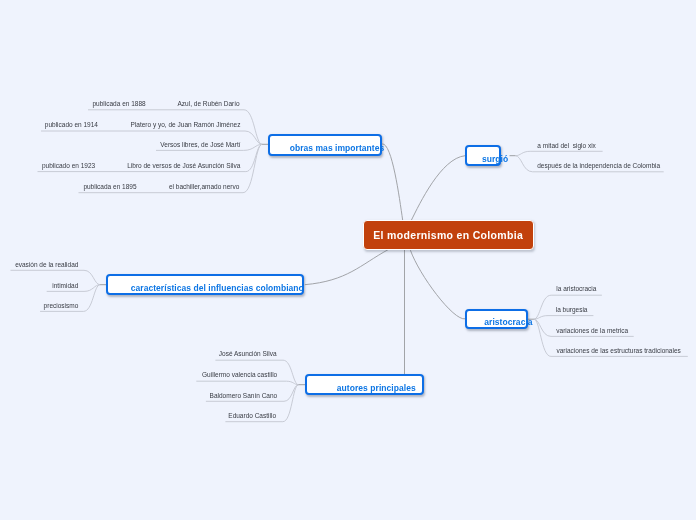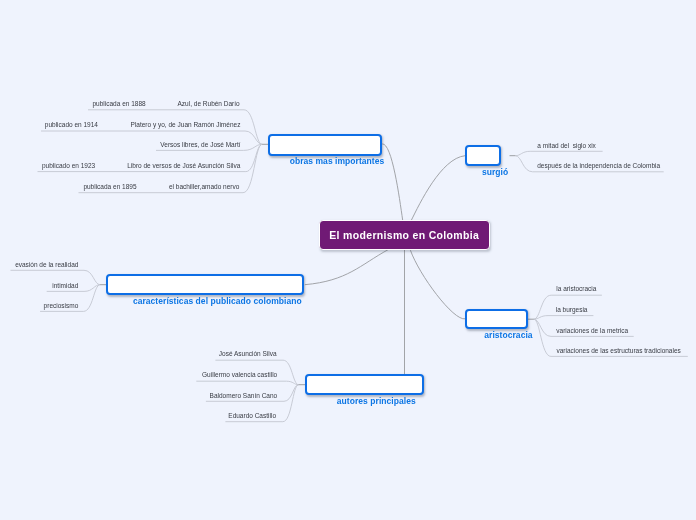--- a/index.html
+++ b/index.html
@@ -1,27 +1,27 @@
 <!DOCTYPE html>
 <html><head>
 <meta charset="utf-8">
 <title>El modernismo en Colombia</title>
 <style>
   html,body{margin:0;padding:0;}
   body{width:696px;height:520px;background:#eff3fd;font-family:"Liberation Sans",sans-serif;overflow:hidden;}
   #canvas{position:relative;width:696px;height:520px;}
   svg#links{position:absolute;left:0;top:0;width:696px;height:520px;}
   .node{position:absolute;box-sizing:border-box;white-space:nowrap;}
-  .root-node{background:#701a75;border:1.6px solid #ffffff;border-radius:4px;color:#fff;font-weight:bold;font-size:10.5px;
+  .root-node{background:#c2410c;border:1.6px solid #ffffff;border-radius:4px;color:#fff;font-weight:bold;font-size:10.5px;
     letter-spacing:.32px;display:flex;align-items:center;justify-content:center;
-    box-shadow:1px 1.5px 2.2px rgba(50,60,80,.26);transform:translateZ(0);}
+    box-shadow:1px 1.5px 2.2px rgba(50,60,80,.26);transform:translateZ(0);margin-left:44px;}
   .main-node{background:#fff;border:2px solid #0d6ee6;border-radius:4px;color:#0d76e4;font-weight:bold;font-size:8.5px;
     letter-spacing:.05px;display:flex;align-items:center;justify-content:center;
     box-shadow:1px 1.5px 2.2px rgba(50,60,80,.34);transform:translateZ(0);}
-  .main-node > span{display:block;position:relative;top:16px;padding-left:24px;}
+  .main-node > span{display:block;position:relative;top:3px;padding-left:24px;}
   .root-node > span{display:block;position:relative;top:0.3px;}
   .leaf{position:absolute;font-size:6.5px;color:#373a42;white-space:pre;line-height:1;transform:translateZ(0);}
 </style>
 </head>
 <body>
 
 <div id="canvas">
   <svg id="links" viewBox="0 0 696 520">
       <path d="M 88 109.8 L 244 109.8 C 254.49800000000002 109.8, 255.222 144.3, 262.1 144.3" fill="none" stroke="#c3c6d0" stroke-width="0.9"></path>
       <path d="M 41 131 L 245 131 C 254.918 131, 255.602 144.3, 262.1 144.3" fill="none" stroke="#c3c6d0" stroke-width="0.9"></path>
@@ -57,21 +57,21 @@
       <span>El modernismo en Colombia</span>
     </div>
 
   <div class="node main-node" style="left:268px;top:133.8px;width:114px;height:22px;">
       <span>obras mas importantes</span>
     </div>
   <div class="node main-node" style="left:465.1px;top:145.1px;width:36px;height:21.1px;">
       <span>surgió</span>
     </div>
   <div class="node main-node" style="left:106.1px;top:274.3px;width:198.4px;height:20.9px;">
-      <span>características del publicado colombiano</span>
+      <span>características del influencias colombiano</span>
     </div>
   <div class="node main-node" style="left:465.2px;top:308.5px;width:62.5px;height:20.6px;">
       <span>aristocracia</span>
     </div>
   <div class="node main-node" style="left:304.8px;top:374.3px;width:119px;height:20.8px;">
       <span>autores principales</span>
     </div>
 
   <div id="leaves">
       <div class="leaf" style="top: 101px; left: 0px; width: 239.7px; text-align: right;">Azul, de Rubén Darío</div>

